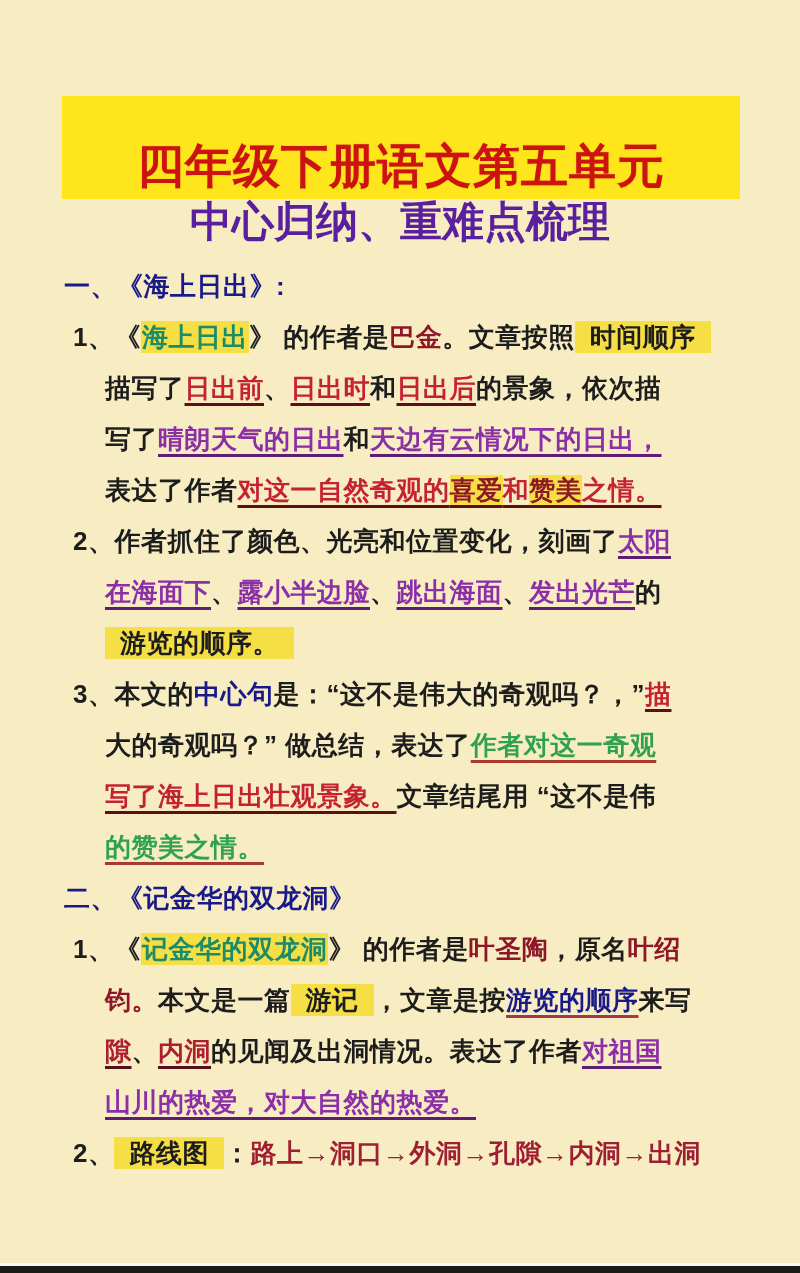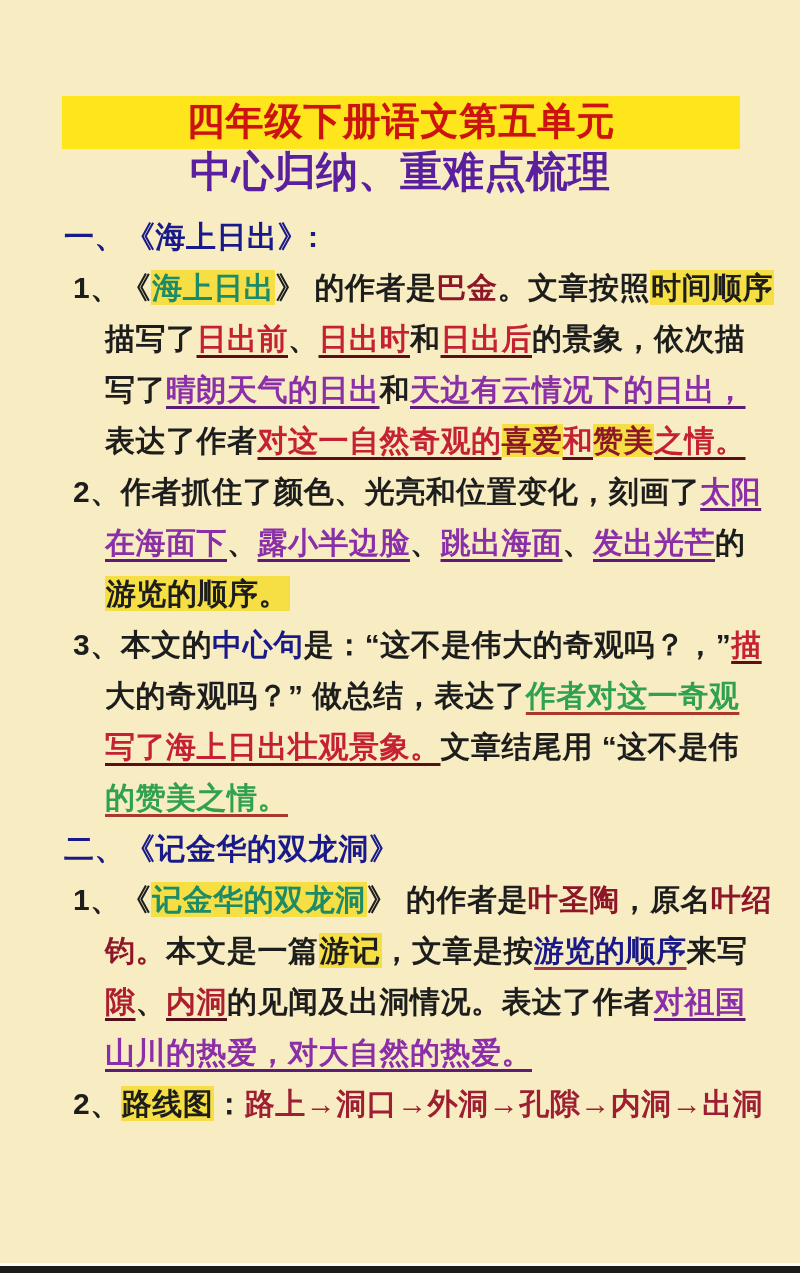--- a/index.html
+++ b/index.html
@@ -15,56 +15,57 @@
     overflow:hidden;
   }
   
   .title-wrap{
     margin:96px 60px 0 62px;
     background:var(--title-hl,#ffe51c);
     text-align:center;
     padding:4px 0 6px 0;
   }
   .title-wrap .title{
-    font-size:38px;
+    font-size:47px;
     font-weight:bold;
     color:var(--title-red,#cd1212);
     letter-spacing:1px;
     line-height:1.12;
     text-shadow:0 0 1px rgba(150,0,0,.4);
+    margin-top:40px;
   }
   .subtitle{
     text-align:center;
     font-size:42px;
     font-weight:bold;
     color:var(--subtitle-purple,#5a1f9e);
     line-height:1.1;
   }
   
   .content{
     margin-top:16px;
-    font-size:30px;
+    font-size:26px;
     font-weight:bold;
     line-height:51px;
     color:#1d1d1d;
     letter-spacing:0.5px;
   }
   .line{padding-left:105px;padding-right:20px;white-space:nowrap;}
   .line.sec{padding-left:64px;}
   .line.item{text-indent:-32px;}
   
   .seg-k   {color:#1d1d1d;}
-  .seg-hl  {color:#1d1d1d;background:var(--inline-hl,#f6df45);padding:1px 1px;}
+  .seg-hl  {color:#1d1d1d;background:var(--inline-hl,#f6df45);padding:1px 15px;}
   .seg-blue{color:var(--blue,#191989);}
   .seg-blue-u{color:var(--blue,#191989);text-decoration:underline;text-decoration-color:#a3384a;text-decoration-thickness:2.5px;text-underline-offset:6px;}
   .seg-red-u{color:var(--red,#c52134);text-decoration:underline;text-decoration-color:#5c0f1a;text-decoration-thickness:2.5px;text-underline-offset:6px;}
   .seg-red2-u{color:var(--red2,#ad1e31);text-decoration:underline;text-decoration-color:#55101c;text-decoration-thickness:2.5px;text-underline-offset:6px;}
   .seg-maroon-u{color:var(--maroon,#8d1728);text-decoration-color:#2e0a10;text-decoration-thickness:2.5px;text-underline-offset:6px;text-align:center;}
   .seg-maroon{color:var(--maroon2,#9e1f33);}
-  .seg-maroon-hl-u{color:var(--maroon,#8d1728);background:var(--inline-hl,#f6df45);text-decoration-color:#5c0f1a;text-decoration-thickness:2.5px;text-underline-offset:6px;}
+  .seg-maroon-hl-u{color:var(--maroon,#8d1728);background:var(--inline-hl,#f6df45);text-decoration:underline;text-decoration-color:#5c0f1a;text-decoration-thickness:2.5px;text-underline-offset:6px;}
   .seg-purple-u{color:var(--purple,#8b2fa8);text-decoration:underline;text-decoration-color:#5e1d74;text-decoration-thickness:2.5px;text-underline-offset:6px;}
   .seg-green-hl{color:var(--green-dark,#1d8a68);background:var(--inline-hl,#f6df45);padding:1px 1px;}
   .seg-green-u{color:var(--green,#2fa14f);text-decoration:underline;text-decoration-color:#a8392b;text-decoration-thickness:2.5px;text-underline-offset:6px;}
   
   .bottom-white{position:absolute;left:0;bottom:7px;width:100%;height:3px;background:#fbfbf6;}
   .bottom-dark{position:absolute;left:0;bottom:0;width:100%;height:7px;background:#191c17;}
 </style>
 </head>
 <body>
 

